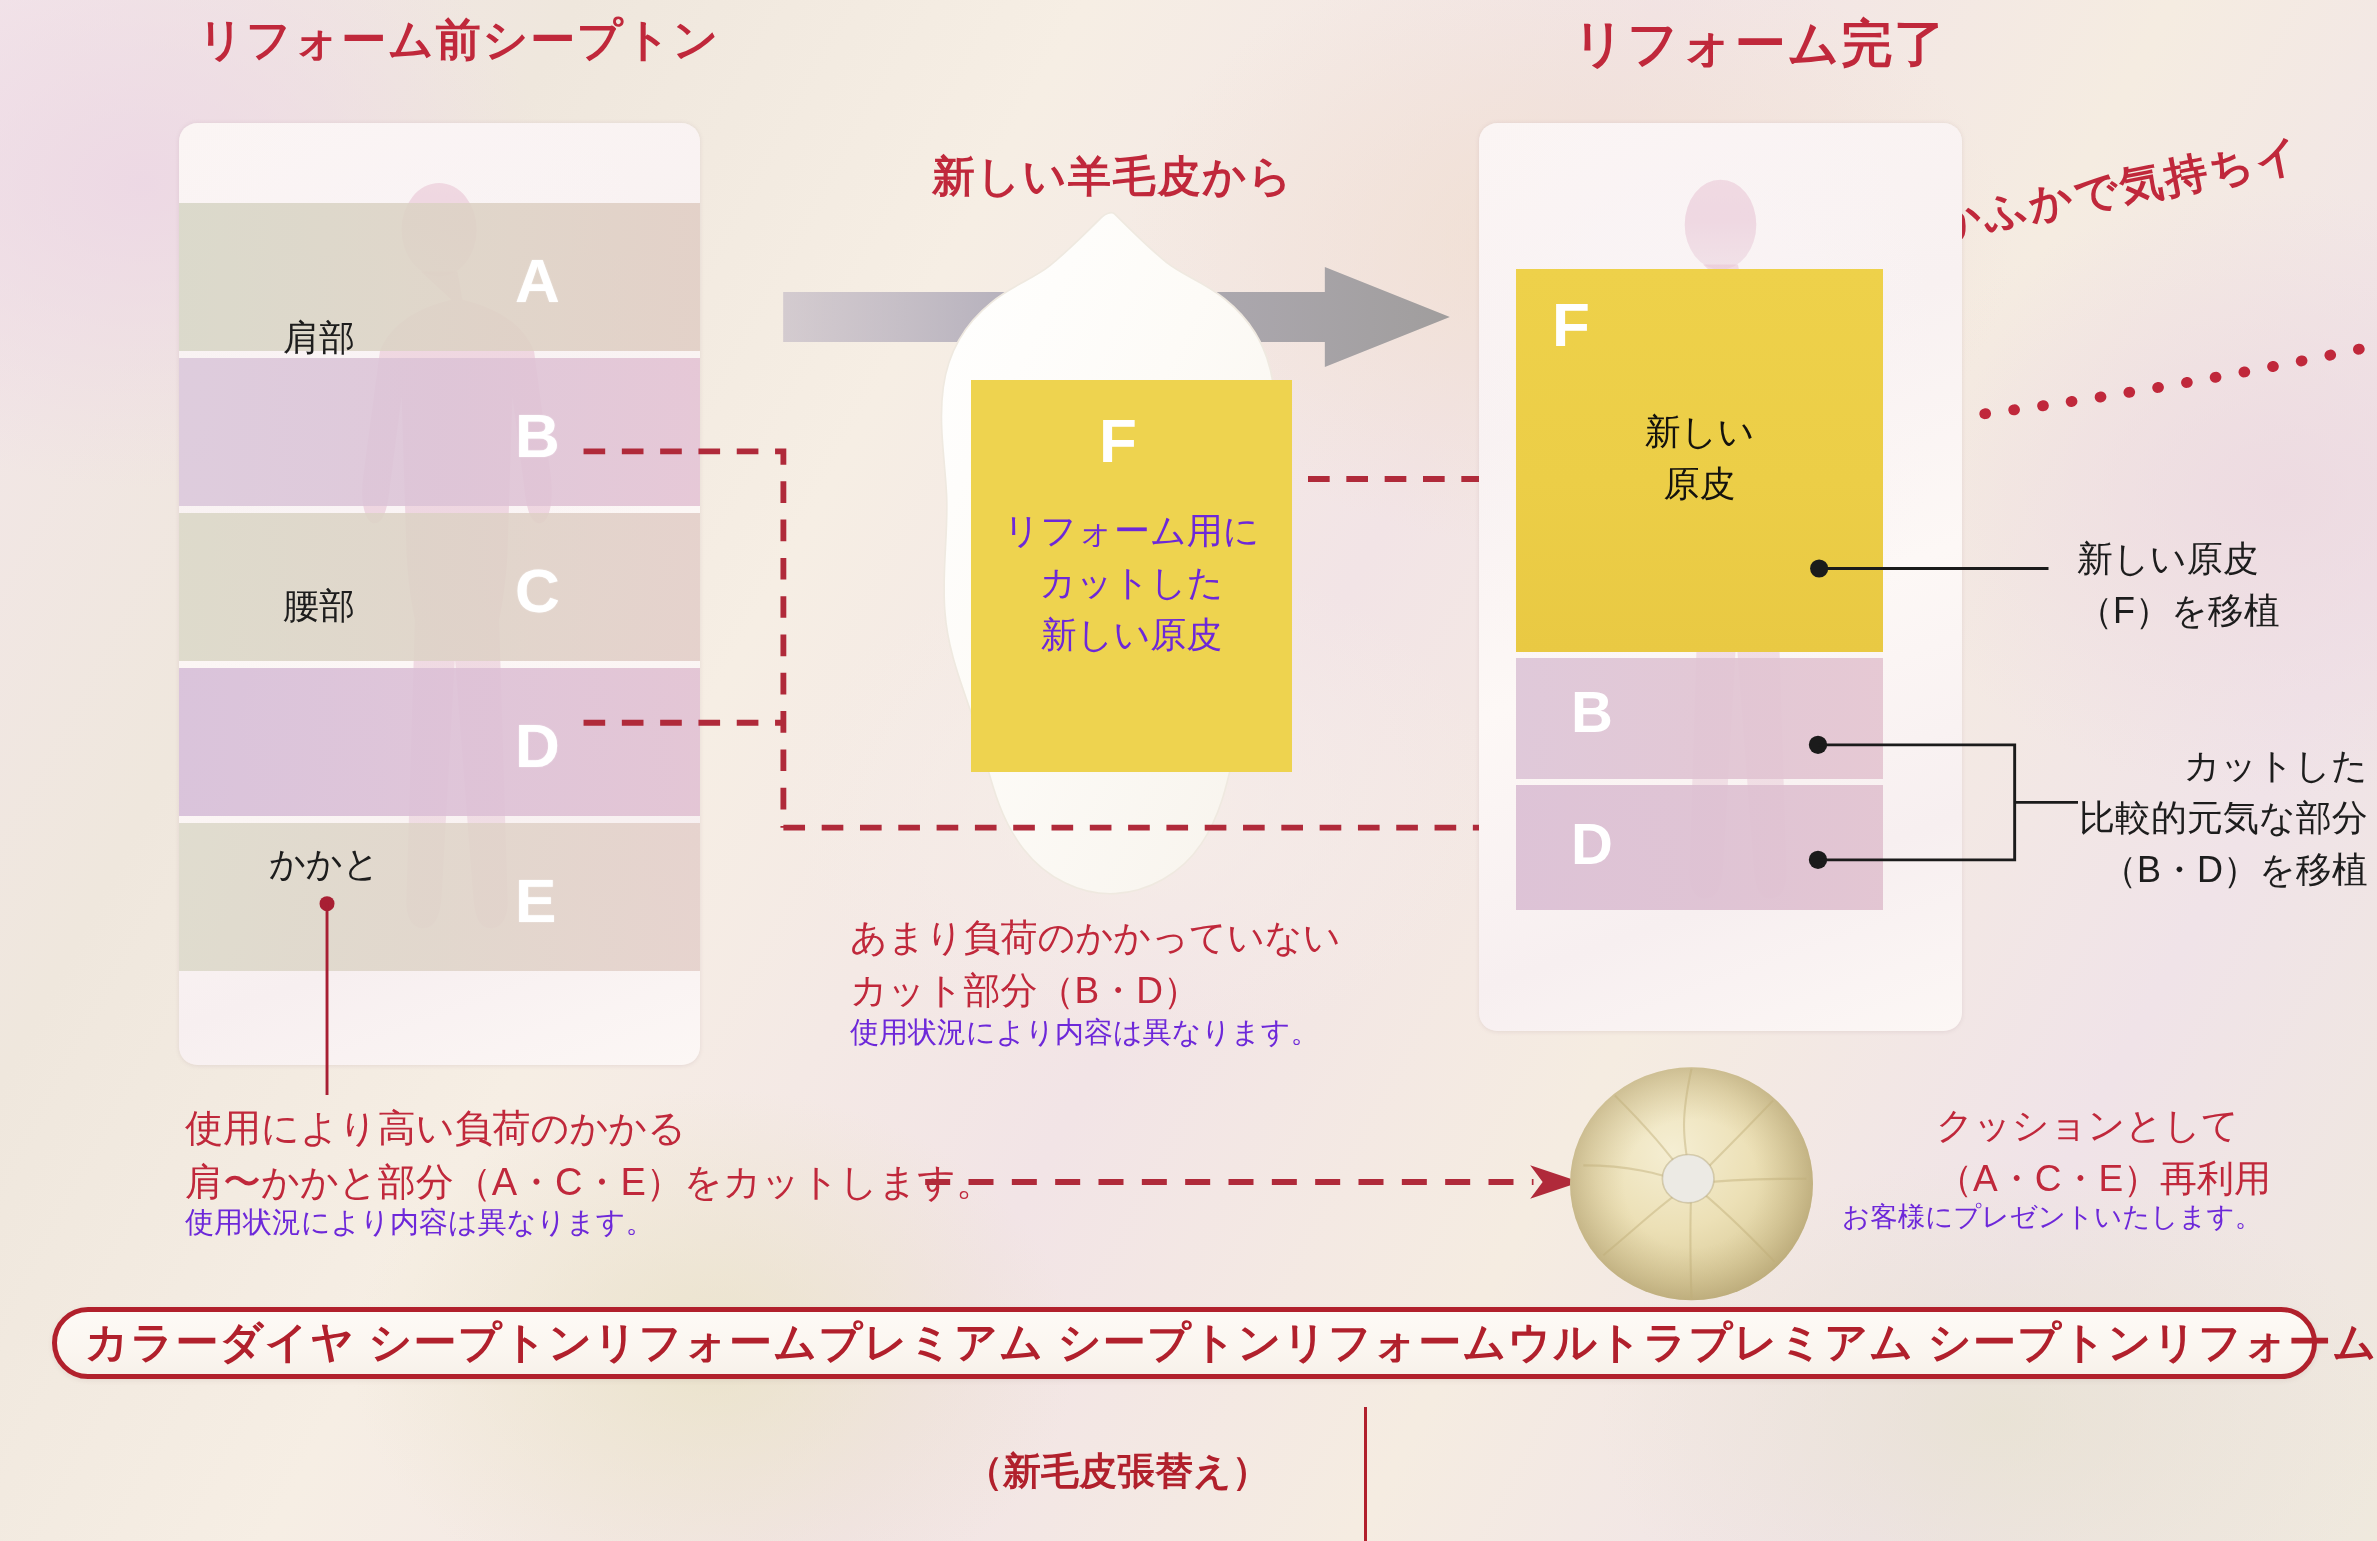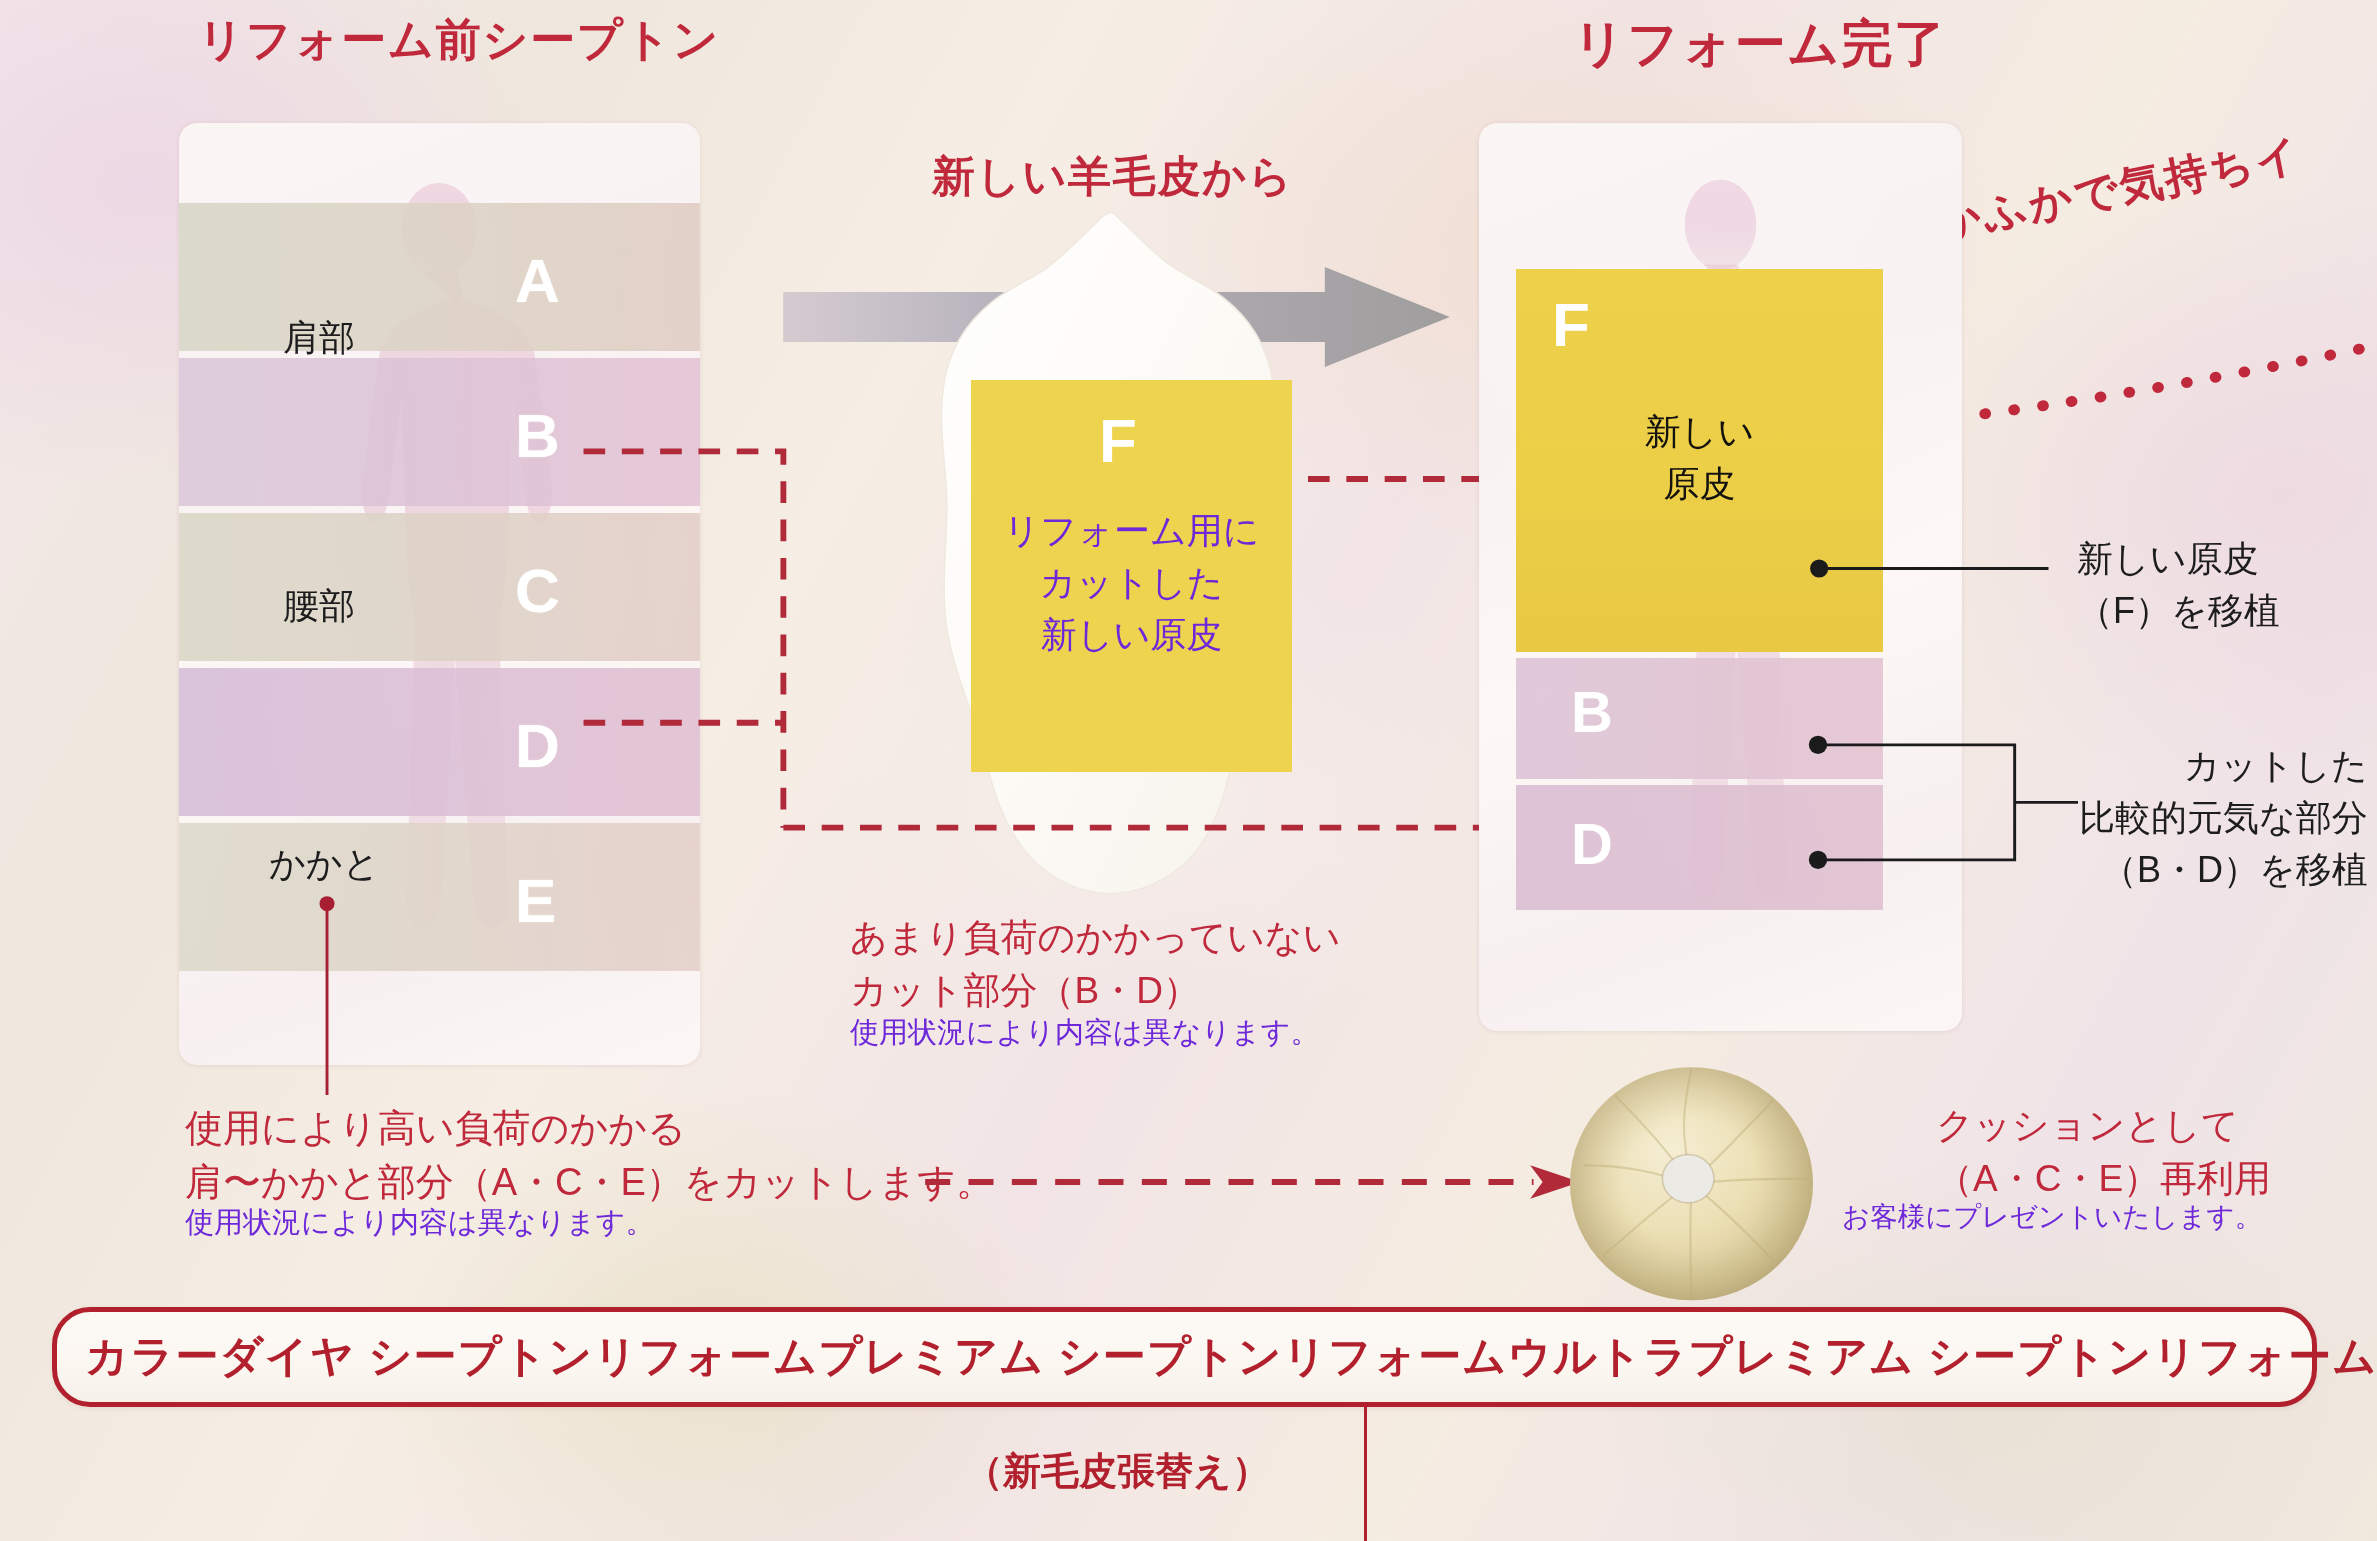--- a/index.html
+++ b/index.html
@@ -265,21 +265,21 @@
     <path d="M290,146 C232,146 190,148 152,152"></path>
     <path d="M250,52 C212,92 182,122 152,152"></path>
   </g>
   <ellipse cx="148" cy="146" rx="31" ry="29" fill="#eceae4" stroke="rgba(170,155,110,.4)" stroke-width="2"></ellipse>
 </svg>
 
 <div class="abs cap-main" style="left:1936px;top:1100px;font-size:37px;">クッションとして
 （A・C・E）再利用</div>
 <div class="abs cap-sub" style="left:1842px;top:1198px;font-size:27.5px;">お客様にプレゼントいたします。</div>
 
-<div class="banner" style="left:52px;top:1307px;width:2265px;height:100px;padding:0 28px;box-sizing:border-box;">
+<div class="banner" style="left:52px;top:1307px;width:2265px;height:72px;padding:0 28px;box-sizing:border-box;">
   <div class="banner-item" style="font-size:43px;">カラーダイヤ シープトンリフォーム</div>
   <div class="banner-item" style="font-size:43px;">プレミアム シープトンリフォーム</div>
   <div class="banner-item" style="font-size:43px;">
     <span>ウルトラプレミアム シープトンリフォーム</span>
   </div>
 </div>
 
 <div class="vline" style="left:1364px;top:1407px;width:3.3px;height:135px;"></div>
 <div class="abs banner-foot" style="left:965px;top:1446px;font-size:38px;font-weight:bold;">（新毛皮張替え）</div>
 

